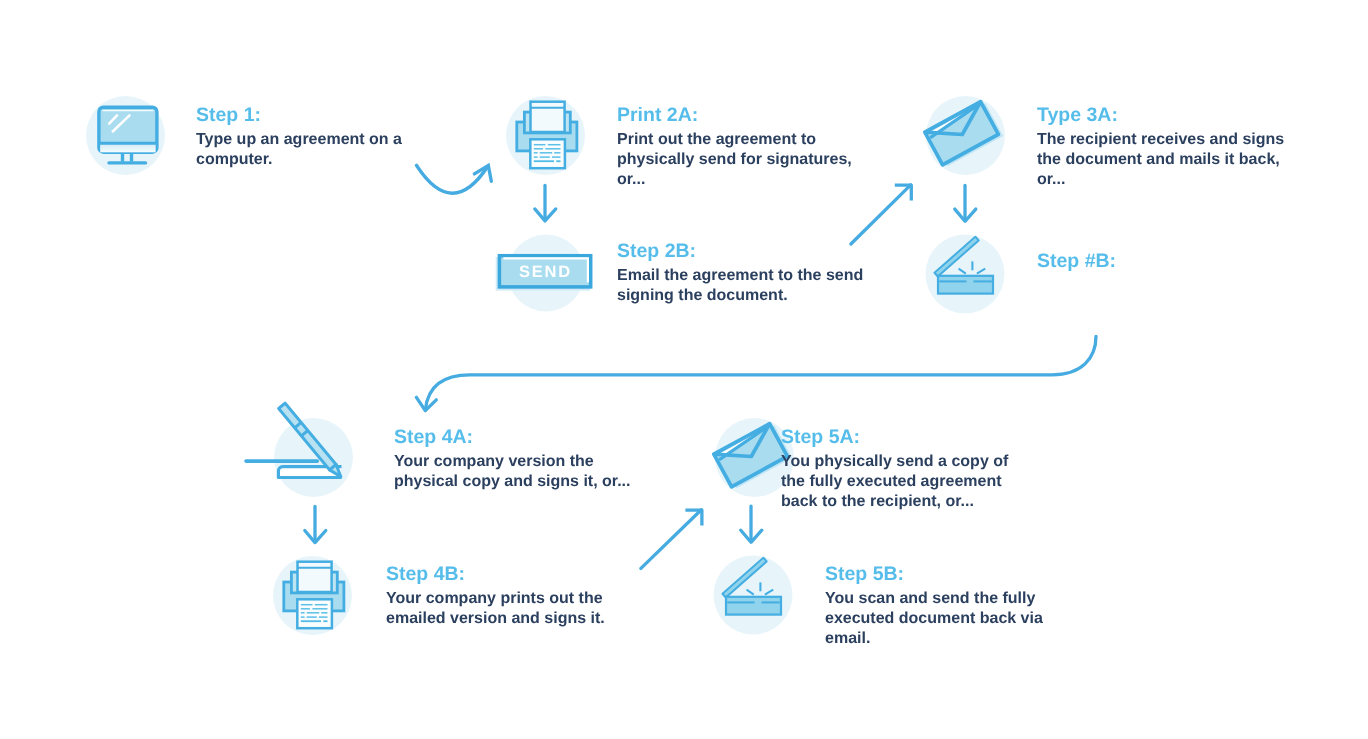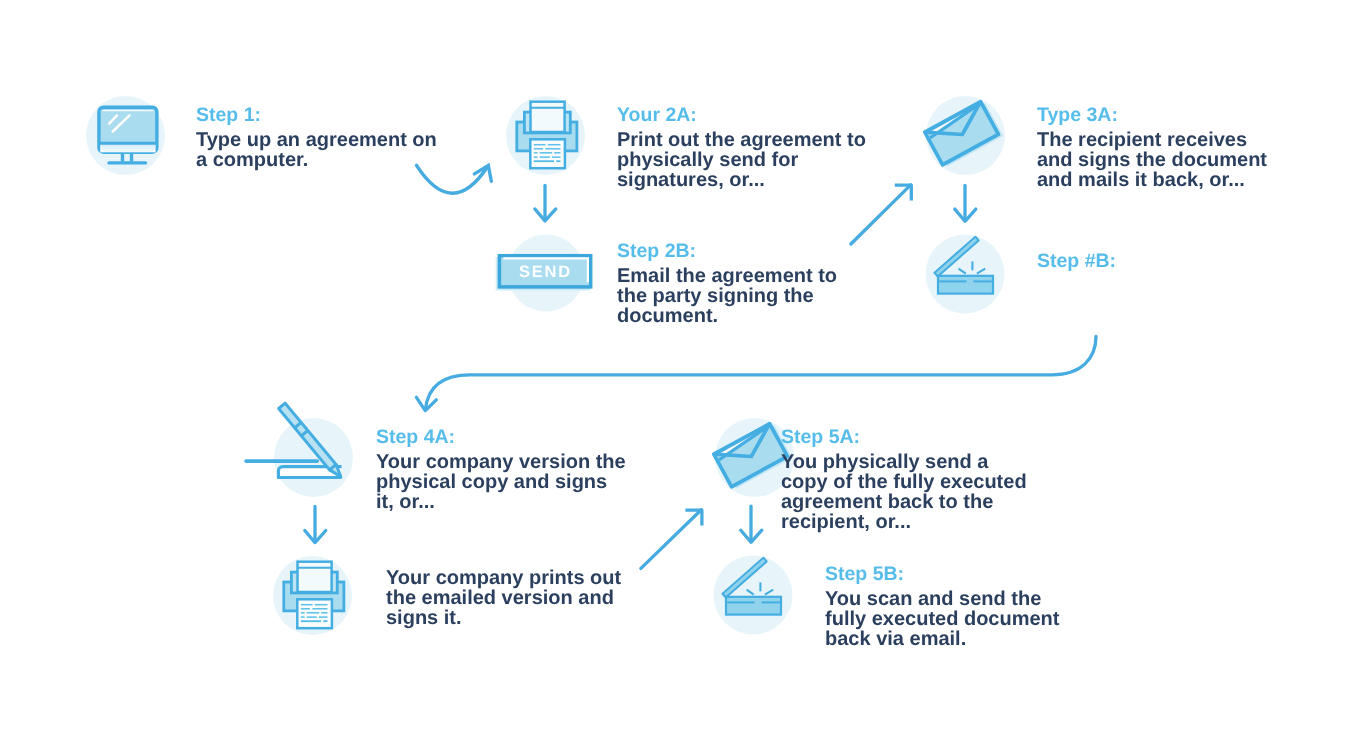--- a/index.html
+++ b/index.html
@@ -5,21 +5,21 @@
 <style>
   html,body{margin:0;padding:0;}
   body{width:1368px;height:739px;background:#ffffff;
        font-family:"Liberation Sans",sans-serif;overflow:hidden;
        -webkit-font-smoothing:antialiased;text-rendering:geometricPrecision;}
   #stage{position:relative;width:1368px;height:739px;border-radius:28px;}
   .icon{position:absolute;width:79px;height:79px;}
   .block{position:absolute;}
   .step-title{color:#56bdeb;font-size:19.5px;font-weight:700;line-height:21px;
               white-space:nowrap;transform:translateZ(0);}
-  .step-body{color:#2b3f5e;font-size:20px;font-weight:700;line-height:20px;
+  .step-body{color:#2b3f5e;font-size:16px;font-weight:700;line-height:20px;
              margin-top:4px;transform:translateZ(0);}
   .sendlbl{fill:#ffffff;font-family:"Liberation Sans",sans-serif;font-size:16.5px;
            font-weight:600;letter-spacing:1.8px;}
   .node{position:absolute;left:0;top:0;}
   .conn{position:absolute;}
   svg{display:block;overflow:visible;}
 </style>
 </head>
 <body>
 
@@ -106,35 +106,35 @@
           <path d="M33.7 56.8 H46.2"></path>
           <path d="M48.2 56.8 H54.5"></path>
             <path d="M27.8 61.1 H31.6"></path>
           <path d="M33.7 61.1 H43.8"></path>
           <path d="M45.9 61.1 H54.5"></path>
           </g>
           <path d="M27.8 65.2 H48" stroke="#52bbe6" stroke-width="1.8"></path>
           <path d="M50.3 65.2 H54.5" stroke="#52bbe6" stroke-width="1.8"></path>
     </svg>
     <div class="block" style="left:617px;top:104.5px;width:250px">
-      <div class="step-title">Your 2A:</div>
+      <div class="step-title">Print 2A:</div>
       <div class="step-body">Print out the agreement to physically send for signatures, or...</div>
     </div>
   </div>
   <div class="node">
     <svg class="icon" style="left:490px;top:228px;width:115px;height:75px" width="115" height="75" viewBox="490 228 115 75">
       <circle cx="546" cy="273" r="38.5" fill="#e7f5fb"></circle>
       <rect x="495.7" y="257" width="94.5" height="33.6" fill="#cfebf7"></rect>
       <rect x="499.4" y="255.7" width="91.3" height="31.2" fill="#a9dcef" stroke="#3aa7dd" stroke-width="3.5"></rect>
       <path d="M503.4 258.3 H587.9 V282.3" fill="none" stroke="#ffffff" stroke-width="2.2"></path>
       <text class="sendlbl" x="545.5" y="277.3" text-anchor="middle">SEND</text>
     </svg>
     <div class="block" style="left:617px;top:241px;width:250px">
       <div class="step-title">Step 2B:</div>
-      <div class="step-body">Email the agreement to the party signing the document.</div>
+      <div class="step-body">Email the agreement to the send signing the document.</div>
     </div>
   </div>
   <div class="node">
     <svg class="icon" style="left:925.5px;top:95.5px" width="79" height="79" viewBox="0 0 79 79">
           <circle cx="39.5" cy="39.5" r="39.5" fill="#e7f5fb"></circle>
           <g transform="rotate(-28.65 -1.2 36.2)">
             <rect x="2.2" y="39.9" width="63.6" height="37.1" fill="#b6e1f2" opacity=".8"></rect>
             <rect x="-1.2" y="36.2" width="63.6" height="37.1" fill="#a9dcef"></rect>
             <path d="M3.6 38.6 L61.5 38 L3.6 44.7 Z" fill="#ffffff"></path>
             <path d="M2 43.6 L61.2 37.6" fill="none" stroke="#44ade1" stroke-width="3.2" stroke-linecap="round"></path>
@@ -171,21 +171,21 @@
           <circle cx="39.5" cy="39.5" r="39.5" fill="#e7f5fb"></circle>
           <path d="M4.4 59.5 V53.1 a4.4 4.4 0 0 1 4.4 -4.4 H67 V59.5 Z" fill="#ffffff" stroke="none"></path>
           <path d="M67.5 48.7 H8.8 a4.4 4.4 0 0 0 -4.4 4.4 V59.5 H67.5" fill="none" stroke="#44ade1" stroke-width="3.2" stroke-linejoin="round"></path>
           <path d="M-28 43.1 H43.4" stroke="#44ade1" stroke-width="3.6" stroke-linecap="round"></path>
           <g transform="rotate(50.3 7.9 -12.2)">
             <rect x="7.9" y="-16.4" width="80" height="8.4" fill="#b8e2f2" stroke="#44ade1" stroke-width="3" stroke-linejoin="round"></rect>
             <path d="M33 -16.4 V-8 M43.5 -16.4 V-8" stroke="#44ade1" stroke-width="3"></path>
             <path d="M87.7 -16.4 L100.2 -12.2 L87.7 -8 Z" fill="#b8e2f2" stroke="#44ade1" stroke-width="3" stroke-linejoin="round"></path>
           </g>
     </svg>
-    <div class="block" style="left:376px;top:426.7px;width:250px">
+    <div class="block" style="left:394px;top:426.7px;width:250px">
       <div class="step-title">Step 4A:</div>
       <div class="step-body">Your company version the physical copy and signs it, or...</div>
     </div>
   </div>
   <div class="node">
     <svg class="icon" style="left:273.0px;top:555.5px" width="79" height="79" viewBox="0 0 79 79">
           <circle cx="39.5" cy="39.5" r="39.5" fill="#e7f5fb"></circle>
           <rect x="10.8" y="26" width="60.1" height="28.9" fill="#a9dcef" stroke="#44ade1" stroke-width="2.8"></rect>
           <rect x="18.4" y="16.1" width="45.9" height="20.8" fill="#bde4f2" stroke="#44ade1" stroke-width="2.8"></rect>
           <rect x="24.5" y="5.7" width="34.1" height="30.3" fill="#f3fafd" stroke="#44ade1" stroke-width="2.5"></rect>
@@ -200,20 +200,21 @@
           <path d="M33.7 56.8 H46.2"></path>
           <path d="M48.2 56.8 H54.5"></path>
             <path d="M27.8 61.1 H31.6"></path>
           <path d="M33.7 61.1 H43.8"></path>
           <path d="M45.9 61.1 H54.5"></path>
           </g>
           <path d="M27.8 65.2 H48" stroke="#52bbe6" stroke-width="1.8"></path>
           <path d="M50.3 65.2 H54.5" stroke="#52bbe6" stroke-width="1.8"></path>
     </svg>
     <div class="block" style="left:386px;top:563.5px;width:250px">
+      <div class="step-title">Step 4B:</div>
       <div class="step-body">Your company prints out the emailed version and signs it.</div>
     </div>
   </div>
   <div class="node">
     <svg class="icon" style="left:715.1px;top:418.2px" width="79" height="79" viewBox="0 0 79 79">
           <circle cx="39.5" cy="39.5" r="39.5" fill="#e7f5fb"></circle>
           <g transform="rotate(-28.65 -1.2 36.2)">
             <rect x="2.2" y="39.9" width="63.6" height="37.1" fill="#b6e1f2" opacity=".8"></rect>
             <rect x="-1.2" y="36.2" width="63.6" height="37.1" fill="#a9dcef"></rect>
             <path d="M3.6 38.6 L61.5 38 L3.6 44.7 Z" fill="#ffffff"></path>

